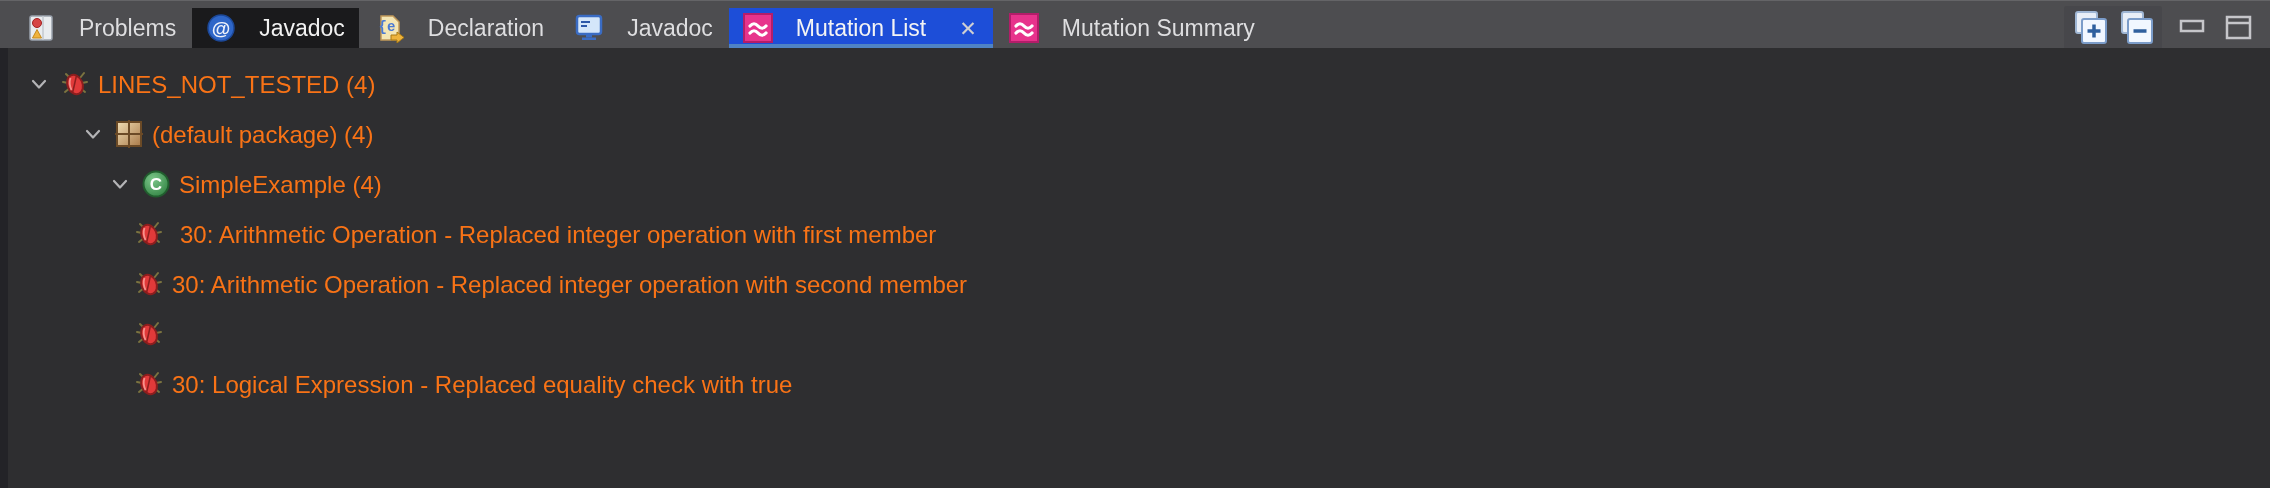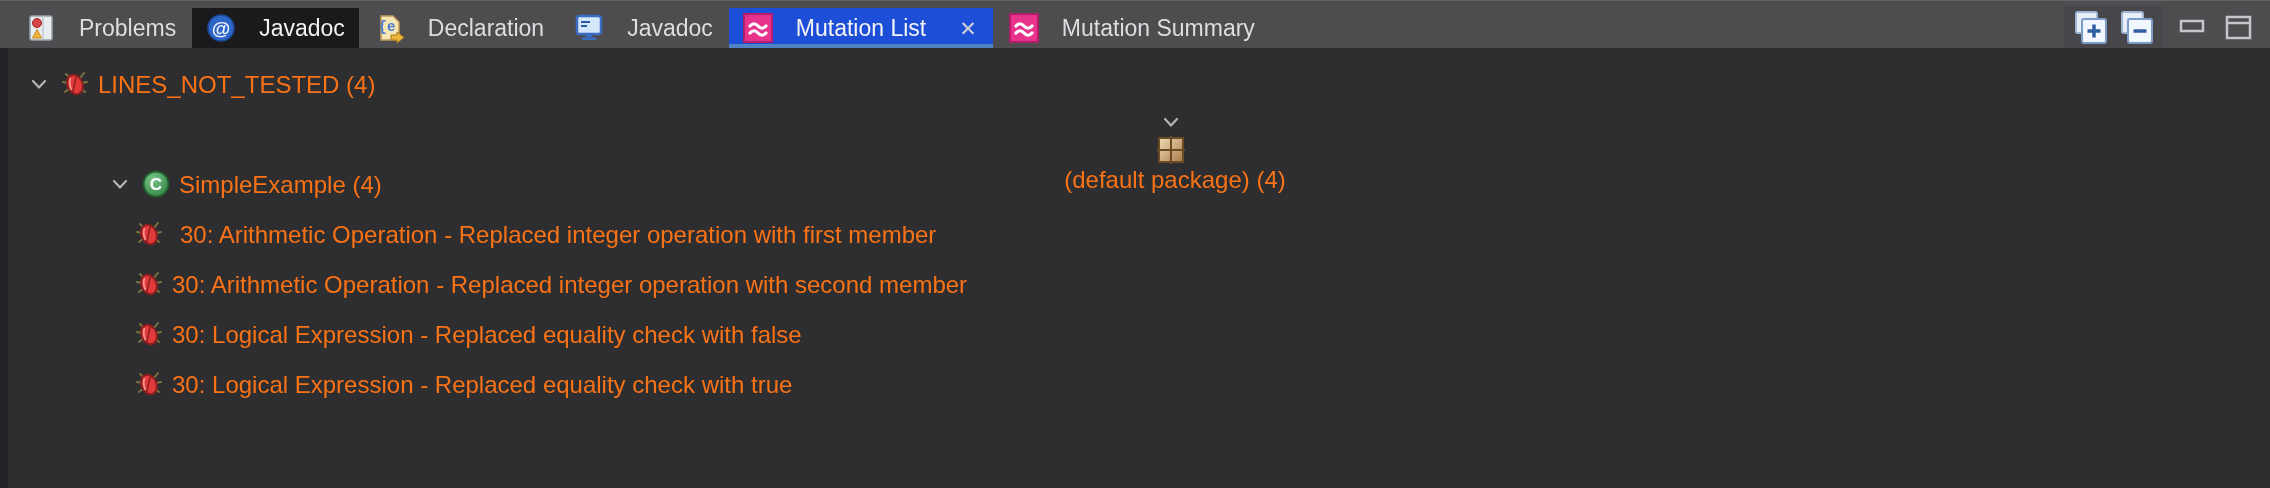--- a/index.html
+++ b/index.html
@@ -194,21 +194,21 @@
       </g>
       <ellipse cx="15" cy="15.5" rx="7.5" ry="10" transform="rotate(-24 15 15.5)" fill="#e13a3a" stroke="#8c1e1e" stroke-width="2"></ellipse>
       <path d="M16.5,6.5 L12.5,24" stroke="#8c1e1e" stroke-width="1.5" fill="none"></path>
       <path d="M10.5,9 Q8.5,14.5 11.5,21" stroke="#ffb0a8" stroke-width="1.8" fill="none" opacity="0.75"></path>
     </svg>
   </span>
       <span class="tree-label">LINES_NOT_TESTED (4)</span>
     </div>
 
 
-    <div class="tree-row" style="padding-left: 72px; flex-direction: column;">
+    <div class="tree-row" style="padding-left: 72px;">
       <span class="chevron-box">
         <svg width="16" height="11" viewBox="0 0 16 11">
           <polyline points="2,2 8,8.5 14,2" fill="none" stroke="#b4b4b6" stroke-width="2.2" stroke-linecap="round" stroke-linejoin="round"></polyline>
         </svg>
       </span>
       <span class="row-icon">
     <svg viewBox="0 0 30 30">
       <defs>
         <linearGradient id="pkgGrad" x1="0" y1="0" x2="1" y2="1">
           <stop offset="0" stop-color="#f0ddb4"></stop>
@@ -294,21 +294,20 @@
         <line x1="5" y1="23" x2="10" y2="19"></line>
         <line x1="24" y1="4" x2="20" y2="9"></line>
         <line x1="27" y1="13" x2="22" y2="14"></line>
         <line x1="25" y1="23" x2="20" y2="19"></line>
       </g>
       <ellipse cx="15" cy="15.5" rx="7.5" ry="10" transform="rotate(-24 15 15.5)" fill="#e13a3a" stroke="#8c1e1e" stroke-width="2"></ellipse>
       <path d="M16.5,6.5 L12.5,24" stroke="#8c1e1e" stroke-width="1.5" fill="none"></path>
       <path d="M10.5,9 Q8.5,14.5 11.5,21" stroke="#ffb0a8" stroke-width="1.8" fill="none" opacity="0.75"></path>
     </svg>
   </span>
-      <span class="tree-label">30: Logical Expression - Replaced equality check with false</span>
     </div>
 
     <div class="tree-row" style="padding-left: 126px;">
 
       <span class="row-icon">
     <svg viewBox="0 0 30 30">
       <g stroke="#7c7440" stroke-width="2" stroke-linecap="round">
         <line x1="6" y1="5" x2="10" y2="9"></line>
         <line x1="3" y1="13" x2="8" y2="14"></line>
         <line x1="5" y1="23" x2="10" y2="19"></line>

